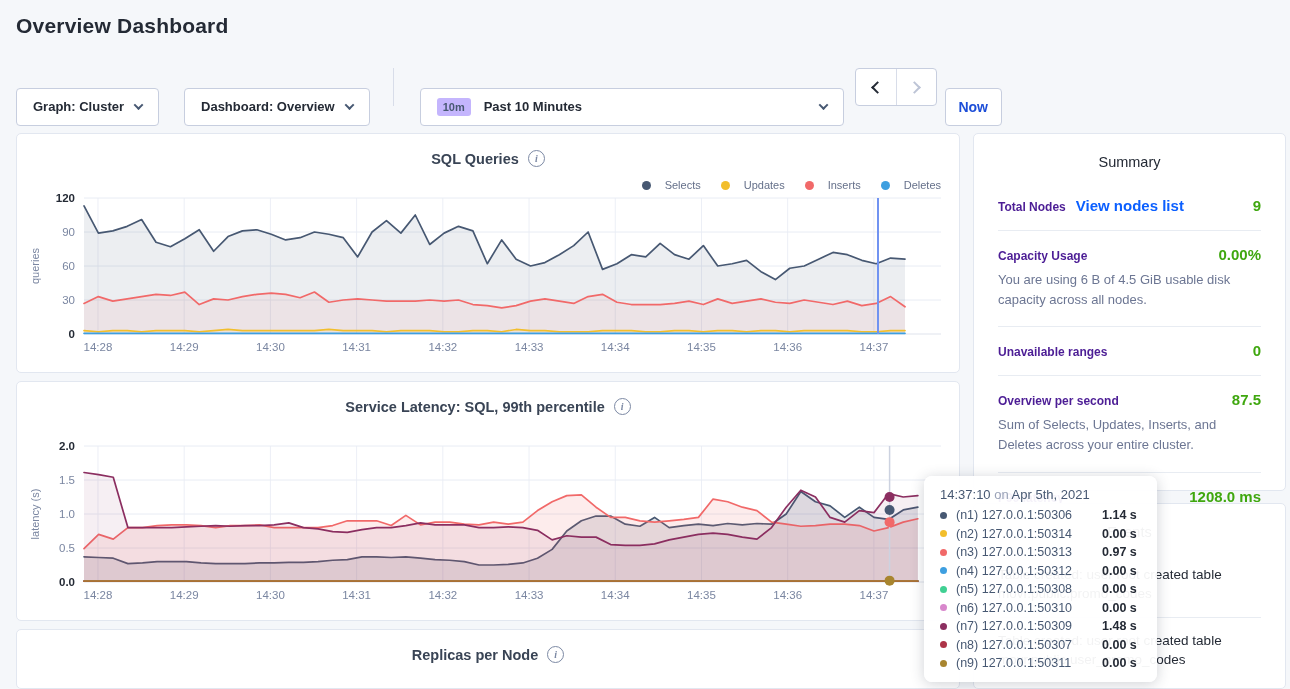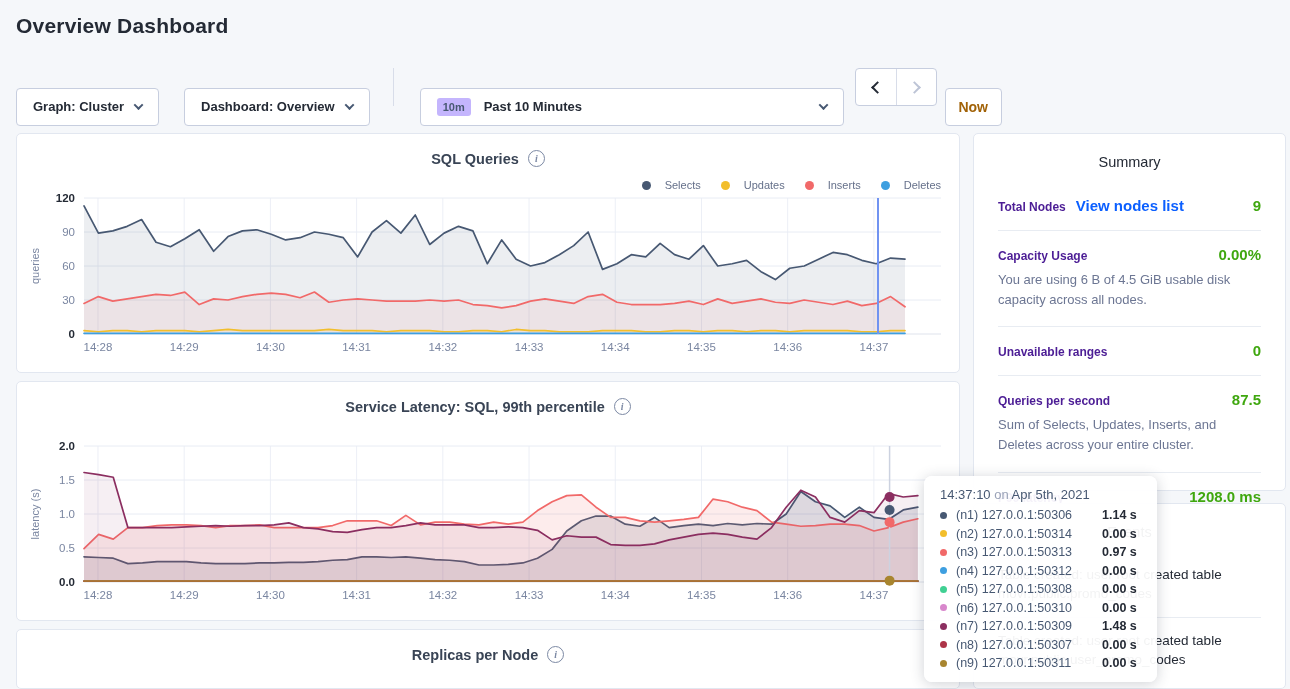--- a/index.html
+++ b/index.html
@@ -15,21 +15,21 @@
   .ctl-divider { width:1px; height:38px; background:#d8dde9; margin:0 0 0 23px; }
   .time-picker { margin-left:26px; width:424px; justify-content:flex-start; font-weight:700; }
   .time-badge { background:#c4b5fd; color:#475872; font-size:11px; font-weight:700; border-radius:3px; padding:3px 6px; margin-right:13px; }
   .time-picker .chev { margin-left:auto; }
   .arrow-group { display:flex; margin-left:11px; height:38px; border:1px solid #c7cedf; border-radius:4px; background:#fff; }
   .arrow-btn { width:40px; display:flex; align-items:center; justify-content:center; cursor:pointer; }
   .arrow-btn + .arrow-btn { border-left:1px solid #d8dde9; }
   .arr { width:9px; height:9px; display:inline-block; }
   .arr.left  { border-left:2.5px solid #242a35; border-bottom:2.5px solid #242a35; transform:rotate(45deg); margin-left:4px;}
   .arr.right { border-right:2.5px solid #bdc4d6; border-top:2.5px solid #bdc4d6; transform:rotate(45deg); margin-right:4px;}
-  .now-btn { margin-left:8px; width:57px; justify-content:center; color:#a16207; font-size:14px; padding:0; }
+  .now-btn { margin-left:8px; width:57px; justify-content:center; color:#1d4ed8; font-size:14px; padding:0; }
 
   
   .panel { position:absolute; background:#fff; border:1px solid #e2e7f0; border-radius:5px; }
   .main-col { position:absolute; left:16px; top:133px; width:944px; height:556px; }
   .side-col { position:absolute; left:973px; top:133px; width:313px; height:556px; }
   .chart-panel { left:0; width:944px; height:240px; }
   #sql-panel { top:0; }
   #latency-panel { top:248px; }
   #replicas-panel { top:496px; height:60px; }
   .chart-title-row { position:absolute; top:16px; left:0; right:0; display:flex; justify-content:center; align-items:center; gap:9px; }
@@ -254,21 +254,21 @@
           <div class="sum-desc">You are using 6 B of 4.5 GiB usable disk capacity across all nodes.</div>
         </div>
         <div class="sum-row">
           <div class="sum-head">
             <span class="sum-label">Unavailable ranges</span>
             <span class="sum-value">0</span>
           </div>
         </div>
         <div class="sum-row">
           <div class="sum-head">
-            <span class="sum-label">Queries per second</span>
+            <span class="sum-label">Overview per second</span>
             <span class="sum-value">87.5</span>
           </div>
           <div class="sum-desc">Sum of Selects, Updates, Inserts, and Deletes across your entire cluster.</div>
         </div>
         <div class="sum-row">
           <div class="sum-head">
             <span class="sum-label">P99 latency</span>
             <span class="sum-value">1208.0 ms</span>
           </div>
         </div>

